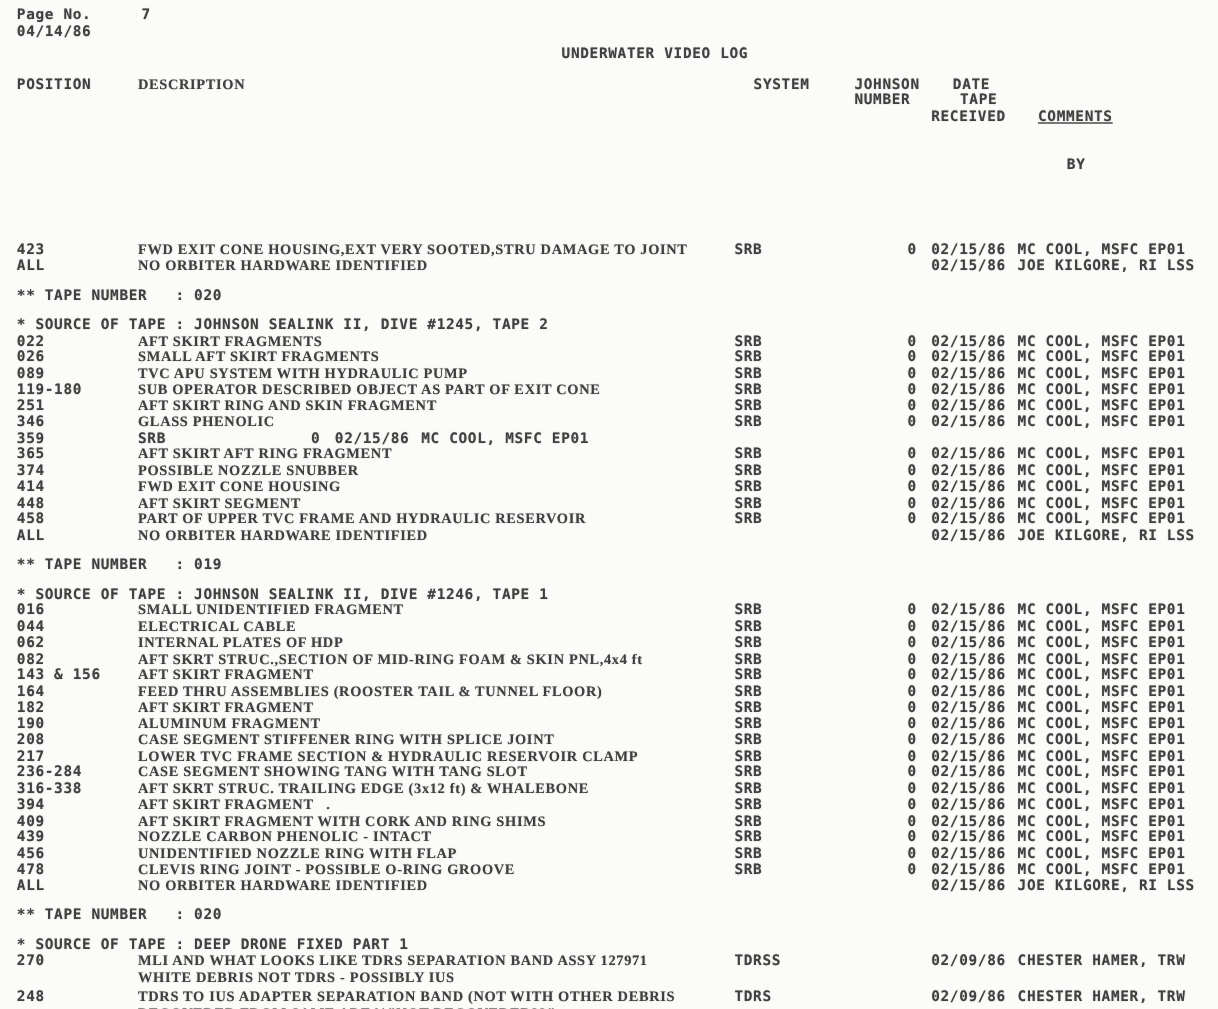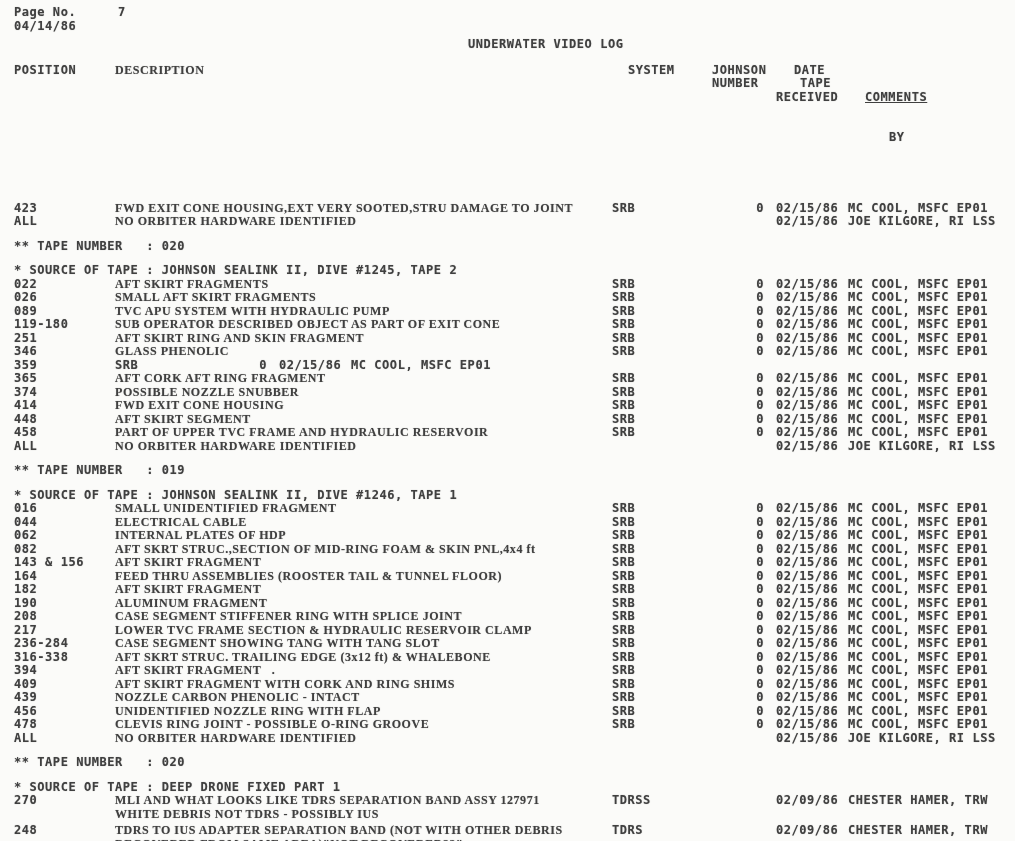--- a/index.html
+++ b/index.html
@@ -159,21 +159,21 @@
         </div>
         <div class="row log-row">
           <div class="cell c-pos">359</div>
           <div class="cell c-sys">SRB</div>
           <div class="cell c-tgt">0</div>
           <div class="cell c-date">02/15/86</div>
           <div class="cell c-com">MC COOL, MSFC EP01</div>
         </div>
         <div class="row log-row">
           <div class="cell c-pos">365</div>
-          <div class="cell c-desc">AFT CORK AFT RING FRAGMENT</div>
+          <div class="cell c-desc">AFT SKIRT AFT RING FRAGMENT</div>
           <div class="cell c-sys">SRB</div>
           <div class="cell c-tgt">0</div>
           <div class="cell c-date">02/15/86</div>
           <div class="cell c-com">MC COOL, MSFC EP01</div>
         </div>
         <div class="row log-row">
           <div class="cell c-pos">374</div>
           <div class="cell c-desc">POSSIBLE NOZZLE SNUBBER</div>
           <div class="cell c-sys">SRB</div>
           <div class="cell c-tgt">0</div>

